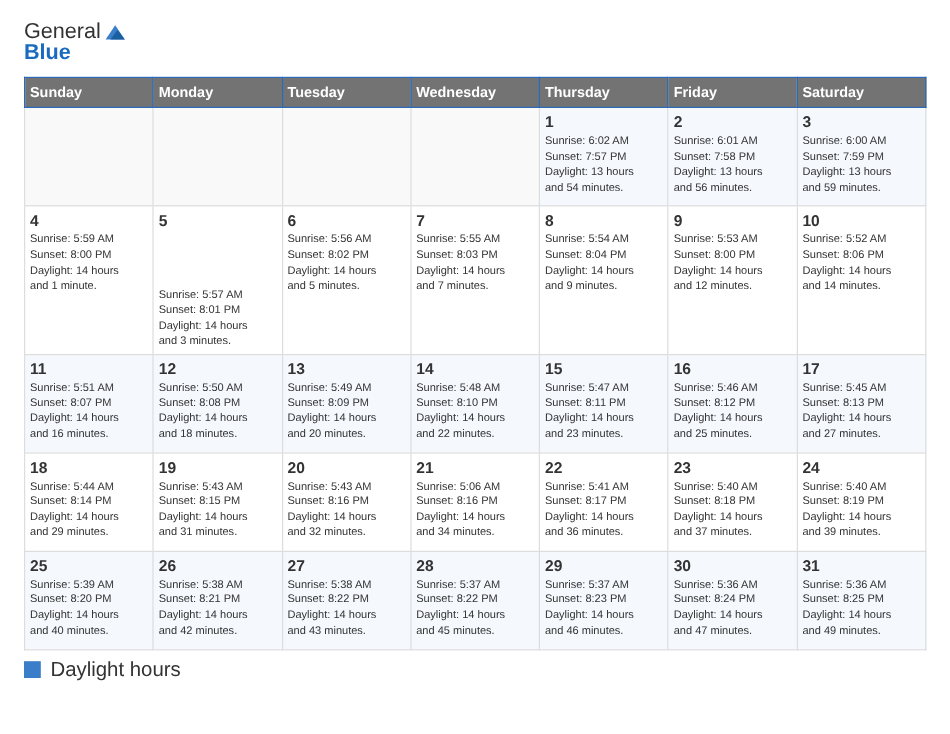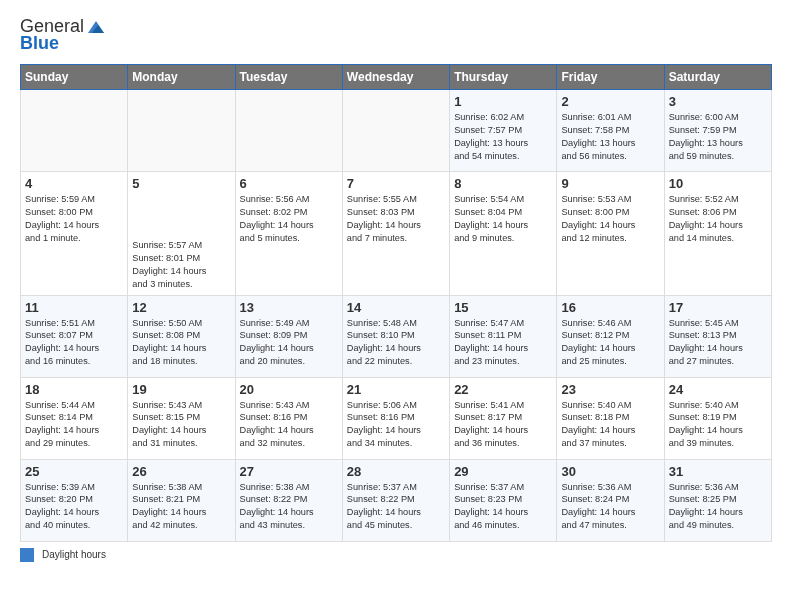--- a/index.html
+++ b/index.html
@@ -105,21 +105,21 @@
       align-items: center;
       gap: 8px;
     }
     .daylight-box {
       width: 14px;
       height: 14px;
       background: #3a7dc9;
       display: inline-block;
     }
     .footer-text {
-      font-size: 10px;
+      font-size: 17px;
       color: #333;
     }
   </style>
 </head>
 <body>
 
 <div class="page">
   <div class="header">
     <div class="logo">
       <div style="display:flex;flex-direction:column;align-items:flex-start;">

